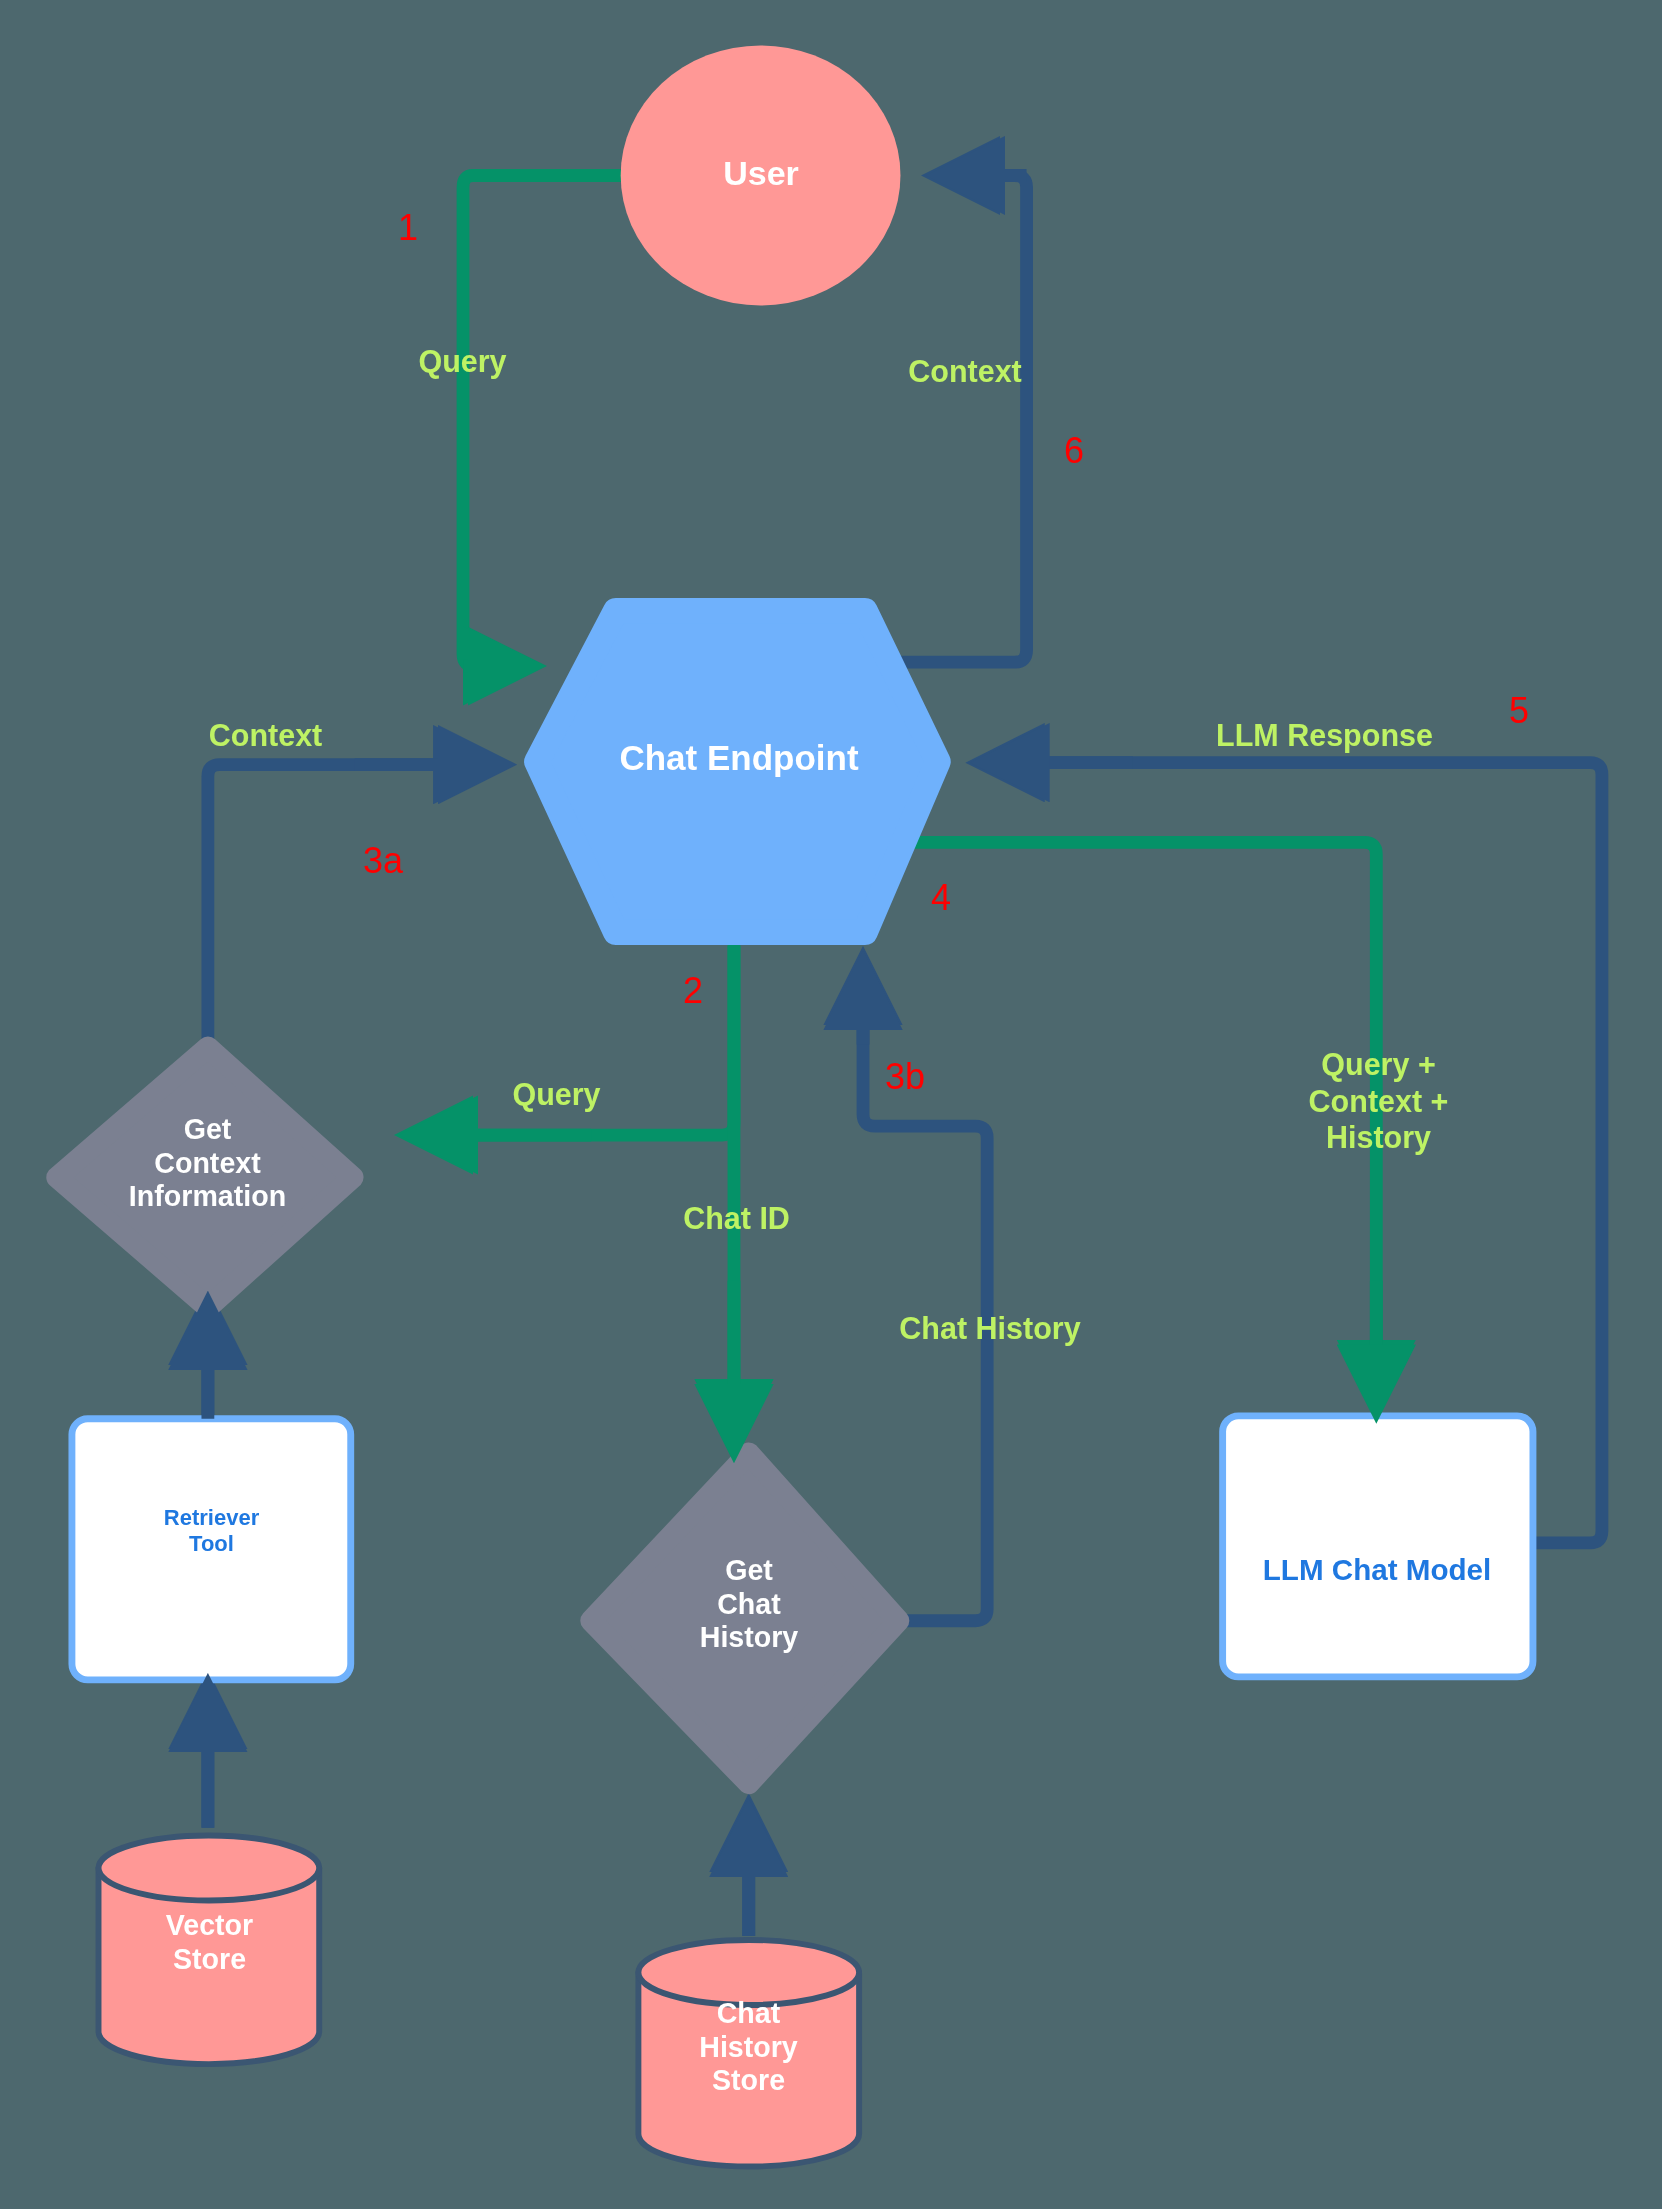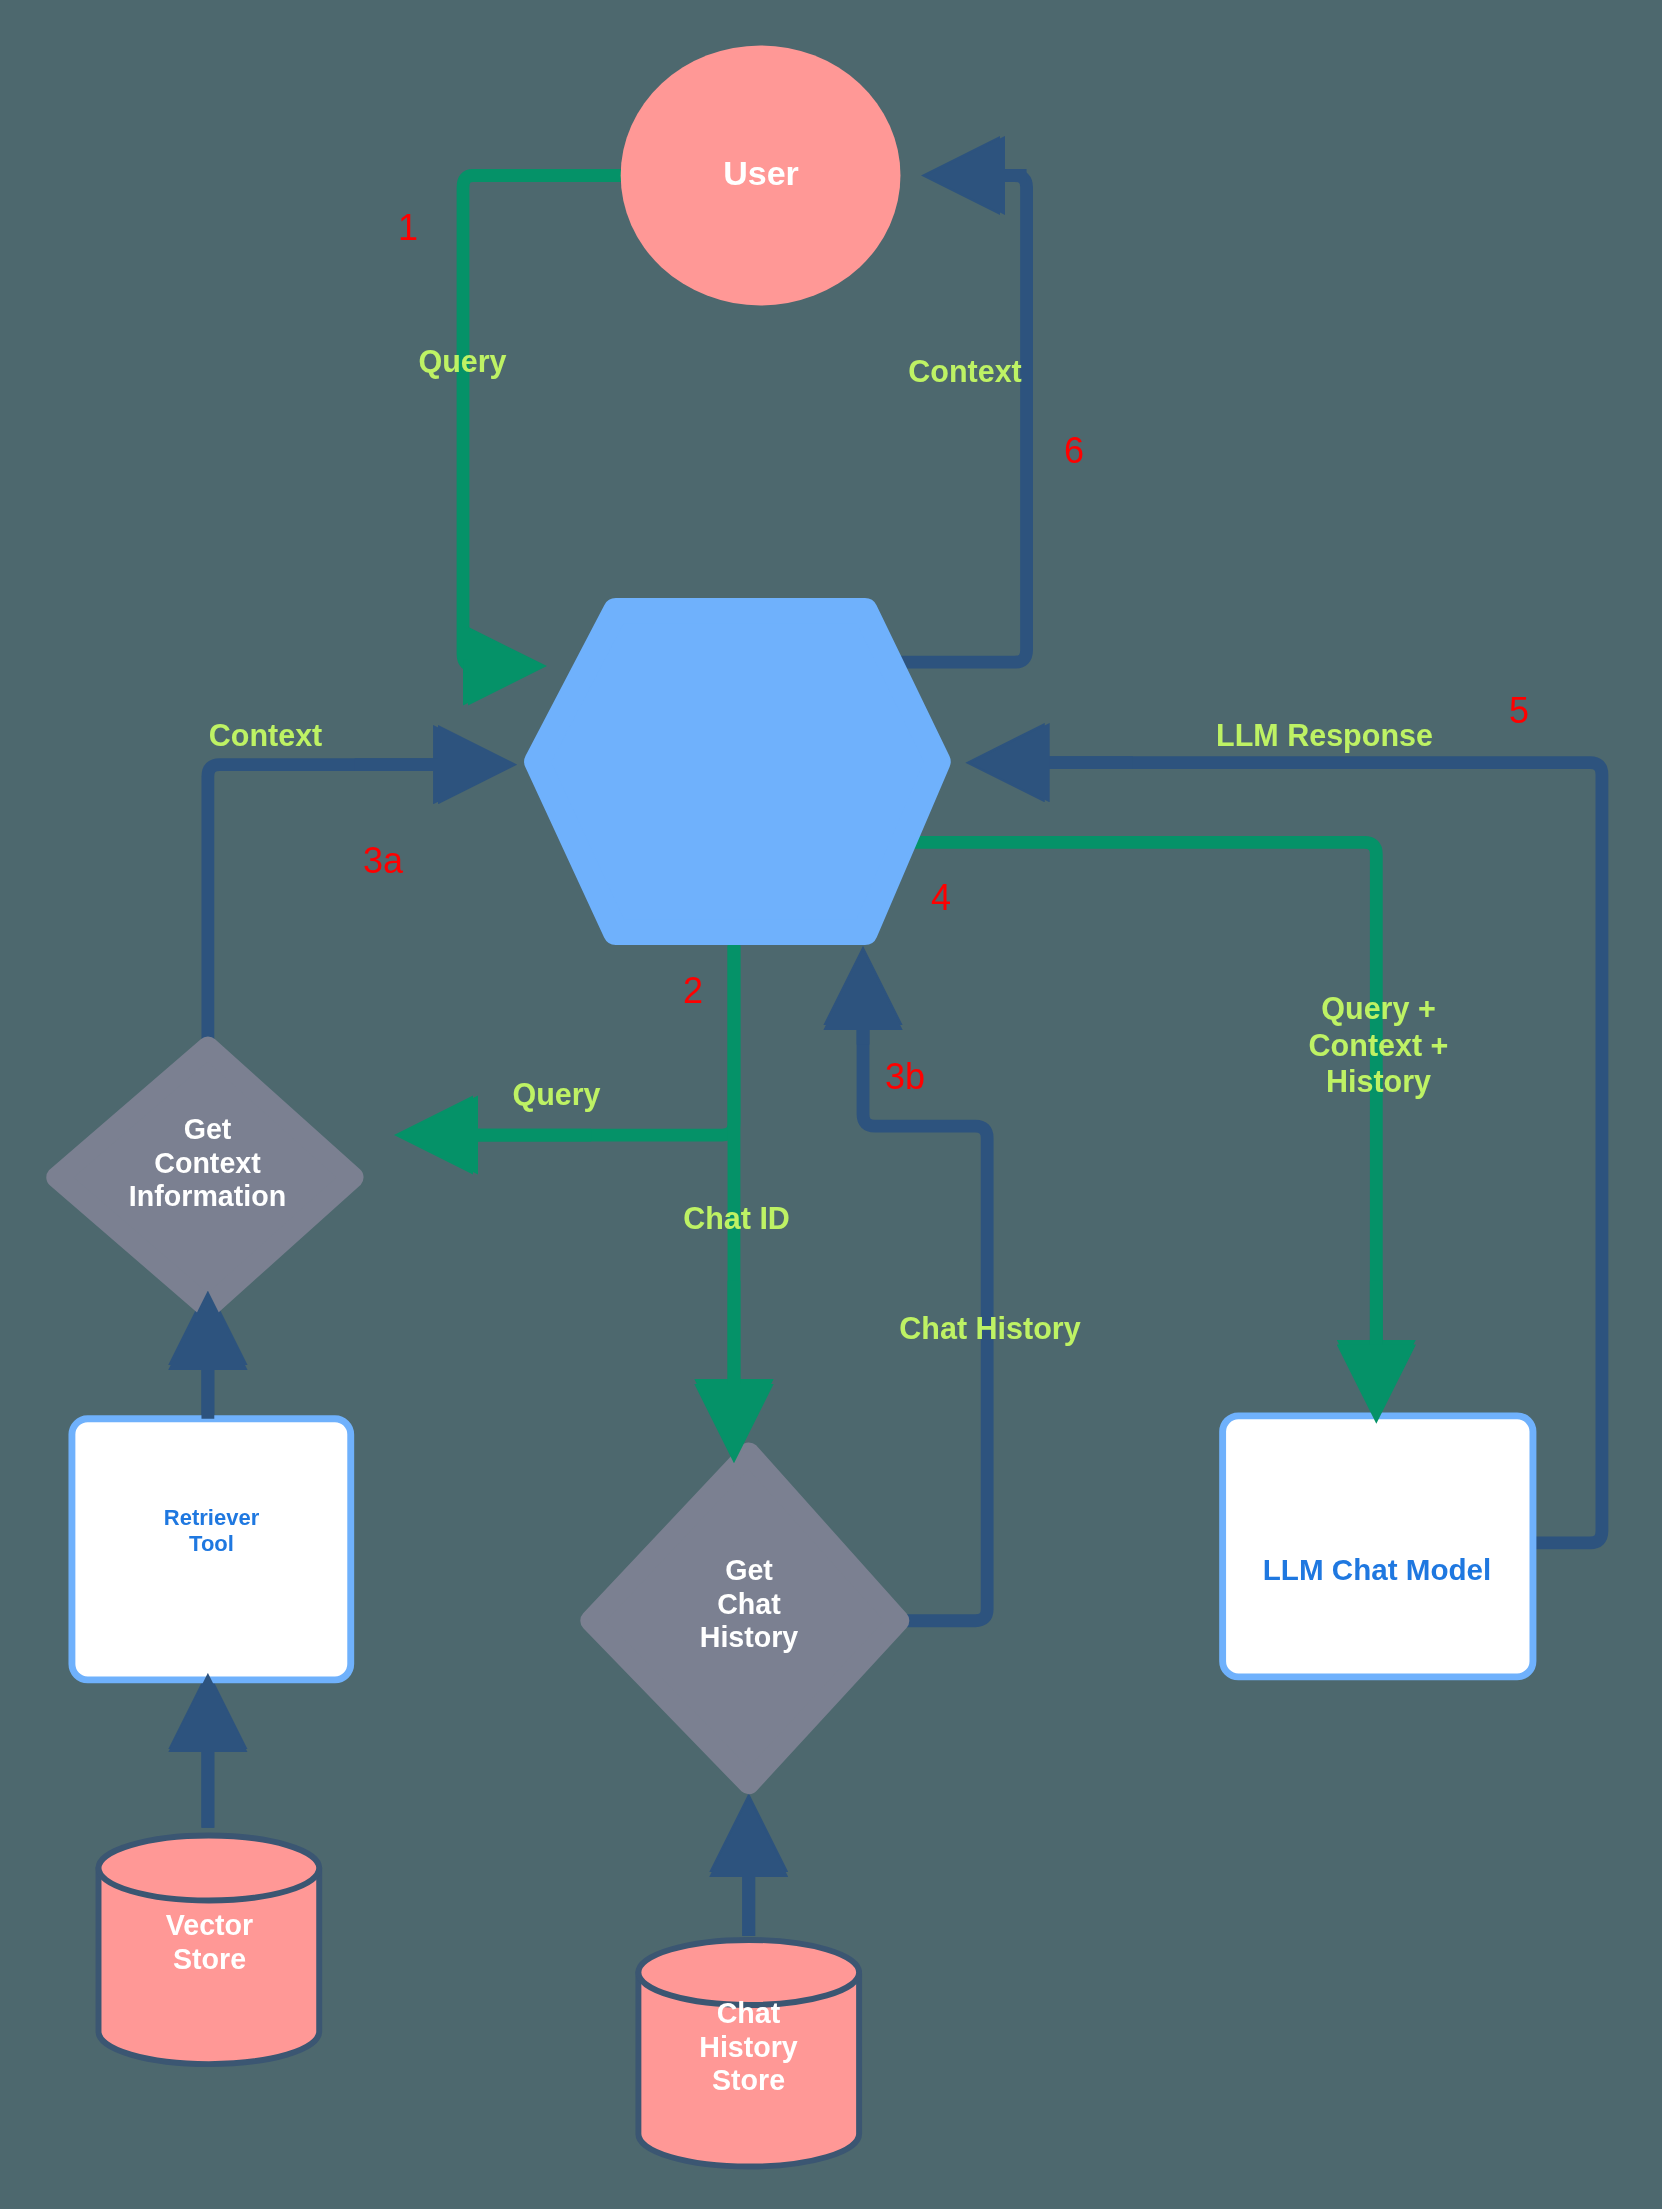--- a/index.html
+++ b/index.html
@@ -112,20 +112,21 @@
       <path d="M 360 776 L 505 776" stroke="#2d537e" stroke-width="13" marker-end="url(#ahB)" fill="none"></path>
       <path d="M 600 1152 L 425 1152" stroke="#059268" stroke-width="13" marker-end="url(#ahG)" fill="none"></path>
       <path d="M 1150 774 L 1005 774" stroke="#2d537e" stroke-width="13" marker-end="url(#ahB)" fill="none"></path>
       <path d="M 470 676 L 535 676" stroke="#059268" stroke-width="13" marker-end="url(#ahG)" fill="none"></path>
       <path d="M 1042 178 L 960 178" stroke="#2d537e" stroke-width="13" marker-end="url(#ahB)" fill="none"></path>
     </g>
   </svg>
 
   <div class="node-label" style="left:623px; top:153px; width:276px; font-size:34px; color:#ffffff;">User</div>
 
+  <div class="node-label" style="left:537px; top:737px; width:404px; font-size:35px; color:#ffffff;">Chat Endpoint</div>
 
   <div class="node-label" style="left:55px; top:1113px; width:305px; font-size:28.6px; color:#ffffff;">Get
 Context
 Information</div>
 
   <div class="node-label" style="left:601px; top:1554px; width:296px; font-size:28.6px; color:#ffffff;">Get
 Chat
 History</div>
 
   <div class="node-label" style="left:72px; top:1505px; width:279px; font-size:22px; color:#1f78e0;">Retriever
@@ -147,21 +148,21 @@
   <div class="edge-label" style="left:167px; top:717px; width:197px;">Context</div>
 
   <div class="edge-label" style="left:1162px; top:717px; width:325px;">LLM Response</div>
 
   <div class="edge-label" style="left:458px; top:1076px; width:197px;">Query</div>
 
   <div class="edge-label" style="left:638px; top:1200px; width:197px;">Chat ID</div>
 
   <div class="edge-label" style="left:867px; top:1310px; width:246px;">Chat History</div>
 
-  <div class="edge-label" style="left:1226px; top:990px; width:305px;">Query +
+  <div class="edge-label" style="left:1226px; top:1046px; width:305px;">Query +
 Context +
 History</div>
 
   <div class="step-num" style="left:398px; top:207px;">1</div>
   <div class="step-num" style="left:1064px; top:430px;">6</div>
   <div class="step-num" style="left:363px; top:800px;margin-top:40px;">3a</div>
   <div class="step-num" style="left:1509px; top:690px;">5</div>
   <div class="step-num" style="left:931px; top:877px;">4</div>
   <div class="step-num" style="left:683px; top:970px;">2</div>
   <div class="step-num" style="left:885px; top:1056px;">3b</div>

